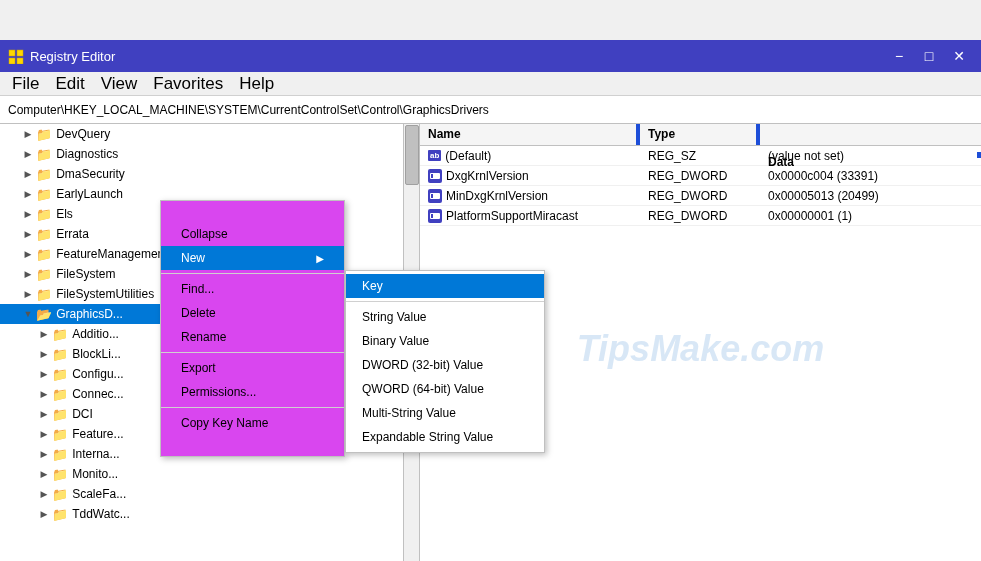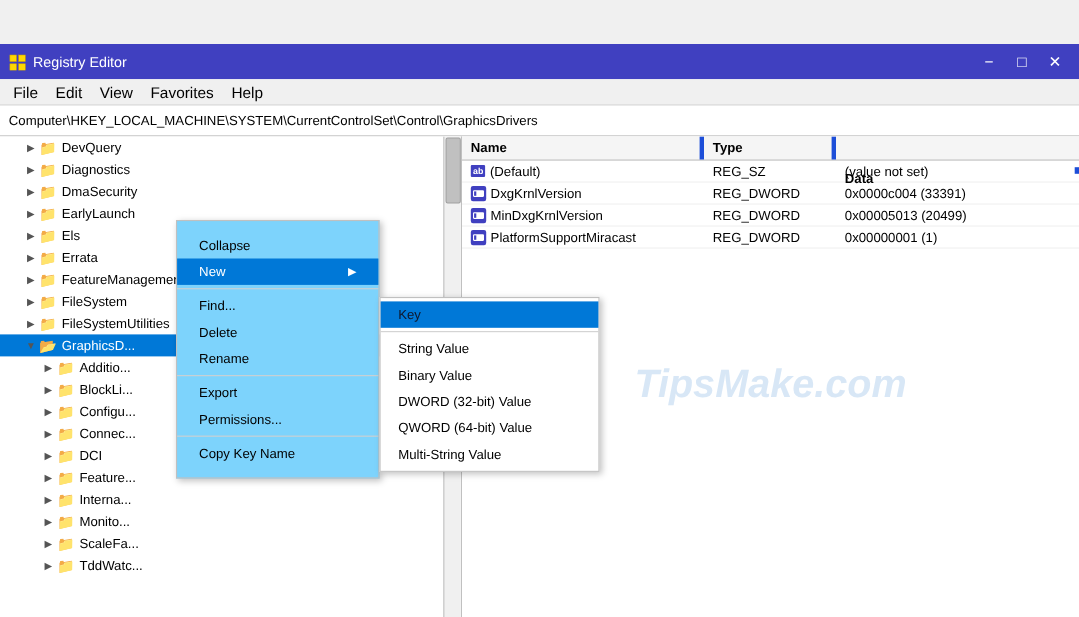--- a/index.html
+++ b/index.html
@@ -57,21 +57,21 @@
       background: #f0f0f0;
       height: 24px;
       display: flex;
       align-items: center;
       padding: 0 4px;
       border-bottom: 1px solid #d0d0d0;
     }
     .menu-item {
       padding: 3px 8px;
       cursor: pointer;
-      font-size: 14px;
+      font-size: 17px;
     }
 
     
     .address-bar {
       background: white;
       height: 28px;
       display: flex;
       align-items: center;
       padding: 0 8px;
       border-bottom: 1px solid #c0c0c0;
@@ -189,26 +189,26 @@
       pointer-events: none;
       white-space: nowrap;
       font-style: italic;
     }
 
     
     .context-menu {
       position: absolute;
       left: 160px;
       top: 200px;
-      background: #7dd3fc;
+      background: #d946ef;
       border: 1px solid #c0c0c0;
       box-shadow: 2px 2px 6px rgba(0,0,0,0.25);
       z-index: 100;
       width: 185px;
-      padding: 10px 0;
+      padding: 21px 0;
     }
     .ctx-item {
       padding: 5px 20px;
       font-size: 12px;
       cursor: pointer;
       display: flex;
       align-items: center;
       justify-content: space-between;
       position: relative;
     }
@@ -232,21 +232,21 @@
       box-shadow: 2px 2px 6px rgba(0,0,0,0.25);
       z-index: 101;
       width: 200px;
       padding: 3px 0;
     }
     .sub-ctx-item {
       padding: 5px 16px;
       font-size: 12px;
       cursor: pointer;
     }
-    .sub-ctx-item.highlighted { background: #0078d7; color: #0f172a; }
+    .sub-ctx-item.highlighted { background: #0078d7; color: #ffffff; }
     .sub-ctx-separator {
       height: 1px;
       background: #d0d0d0;
       margin: 3px 0;
     }
 
     
     .status-bar {
       background: #4040c0;
       color: white;
@@ -522,17 +522,20 @@
   </div>
   <div class="sub-ctx-item">
     <span>DWORD (32-bit) Value</span>
   </div>
   <div class="sub-ctx-item">
     <span>QWORD (64-bit) Value</span>
   </div>
   <div class="sub-ctx-item">
     <span>Multi-String Value</span>
   </div>
+  <div class="sub-ctx-item">
+    <span>Expandable String Value</span>
+  </div>
 </div>
 
 <div class="status-bar">
   <span>TipsMake</span>
 </div>
 
 </body></html>

